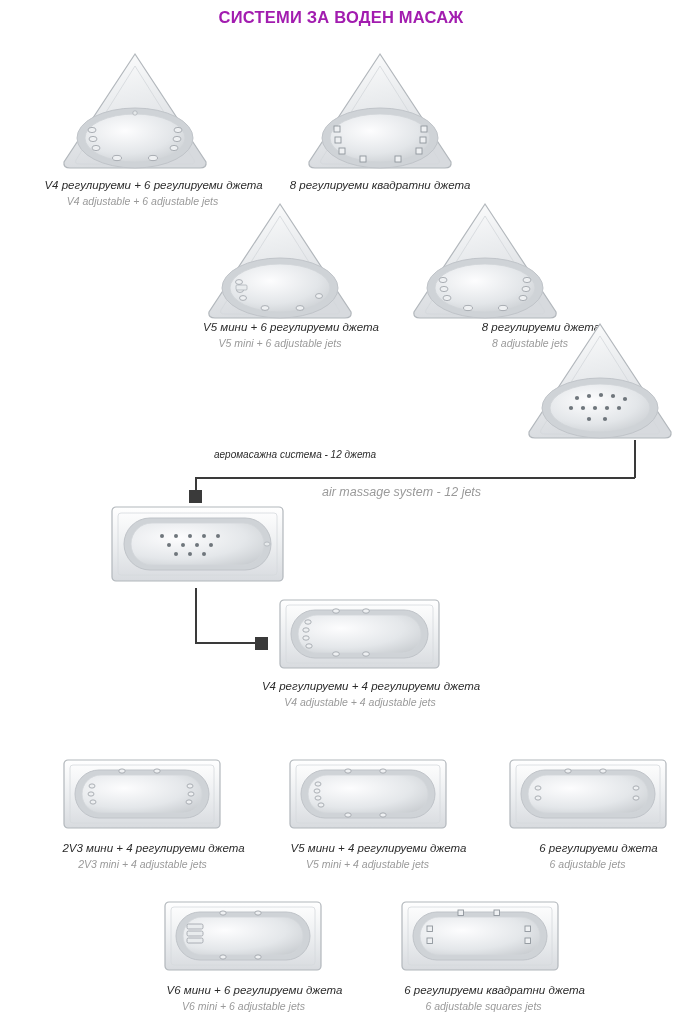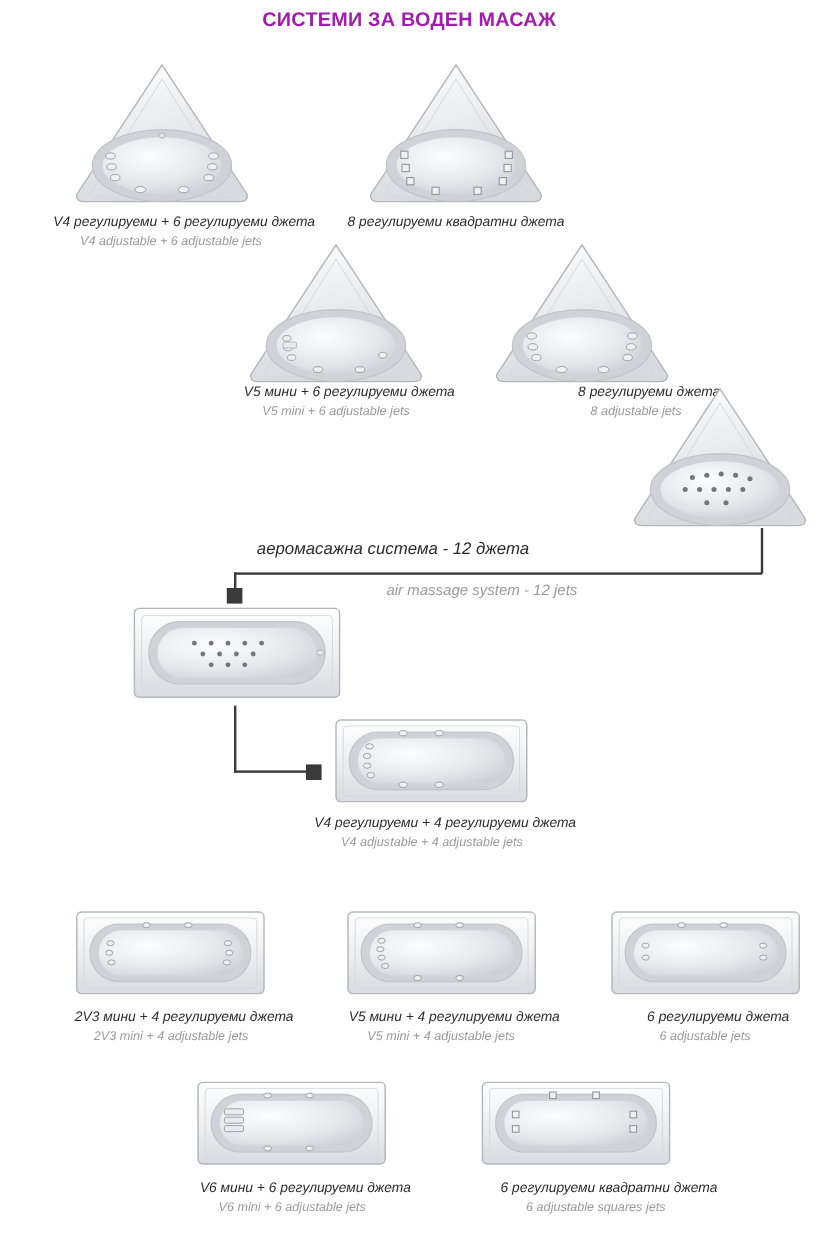--- a/index.html
+++ b/index.html
@@ -38,21 +38,21 @@
   .caption .en {
     display: block;
     font-size: 10.5px;
     color: #9a9a9a;
   }
   .arrow-label {
     position: absolute;
     font-style: italic;
     white-space: nowrap;
   }
-  .arrow-label.bg { font-size: 14px; color: #2b2b2b; }
+  .arrow-label.bg { font-size: 10px; color: #2b2b2b; }
   .arrow-label.en { font-size: 12.5px; color: #9a9a9a; }
 
   
   .tub { position: absolute; }
   .tub svg { display: block; }
 
   
   .conn { position: absolute; background: #3a3a3a; }
   .conn-sq {
     position: absolute;
@@ -483,16 +483,16 @@
     <g fill="#eef0f2" stroke="#8f969c" stroke-width="0.9">
       <rect x="27" y="26" width="5.5" height="5.5"></rect>
       <rect x="27" y="38" width="5.5" height="5.5"></rect>
       <rect x="125" y="26" width="5.5" height="5.5"></rect>
       <rect x="125" y="38" width="5.5" height="5.5"></rect>
       <rect x="58" y="10" width="5.5" height="5.5"></rect>
       <rect x="94" y="10" width="5.5" height="5.5"></rect>
     </g>
   </svg>
 </div>
-<div class="caption" style="left:369px; top:983px; width:255px;text-align:center;">
+<div class="caption" style="left:356px; top:983px; width:255px;text-align:center;">
   <span class="bg">6 регулируеми квадратни  джета</span>
   <span class="en">6 adjustable squares  jets</span>
 </div>
 
 </body></html>

